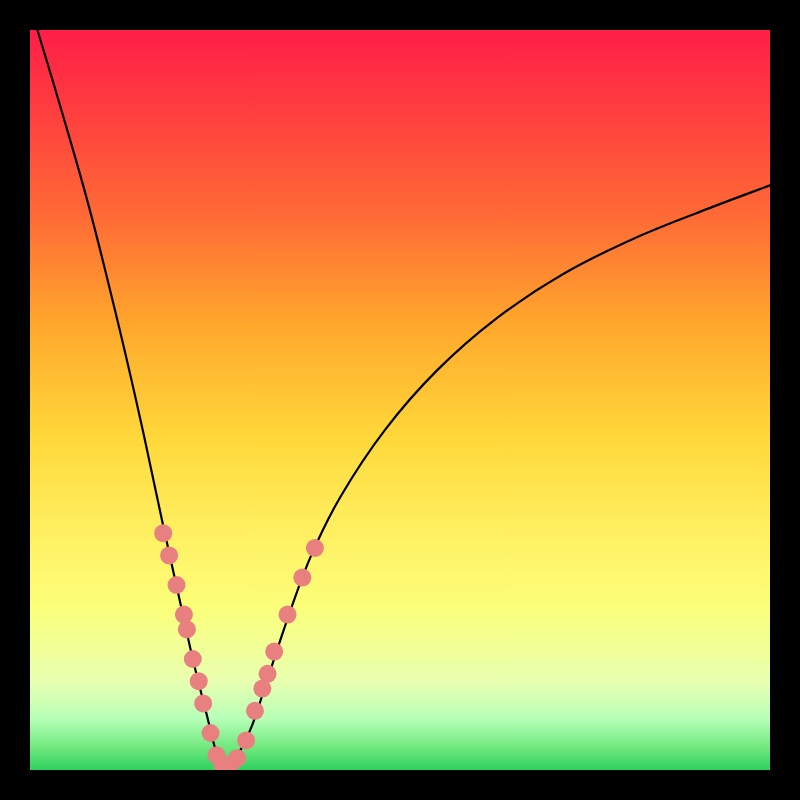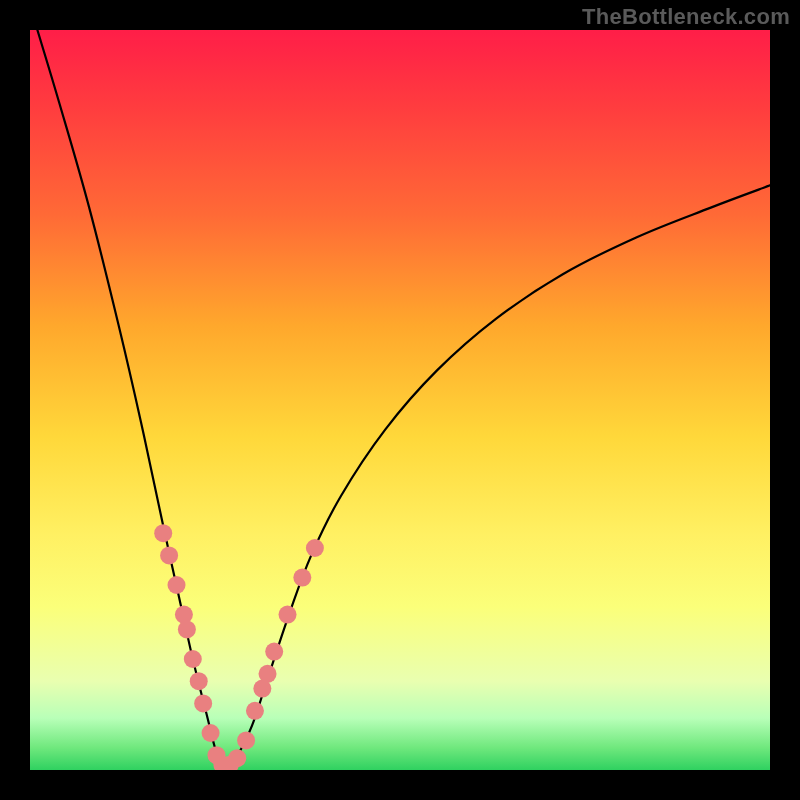--- a/index.html
+++ b/index.html
@@ -54,21 +54,20 @@
     left: 0;
     top: 0;
     width: 740px;
     height: 740px;
   }
 </style>
 </head>
 <body>
 <div class="frame">
 
-  <div class="attribution">TheBottleneck.com</div>
 
   <div class="plot">
     <svg class="overlay" viewBox="0 0 740 740">
       <g id="curve-group">
           <path d="M 7.4 0 C 11.396 13.32, 20.276000000000003 42.032, 29.6 74 C 38.924 105.968, 48.544000000000004 137.64000000000001, 59.2 177.60000000000002 C 69.856 217.56000000000003, 79.476 257.372, 88.8 296 C 98.124 334.628, 103.008 356.23600000000005, 111 392.20000000000005 C 118.992 428.16400000000004, 126.53999999999999 465.164, 133.2 495.79999999999995 C 139.85999999999999 526.4359999999999, 142.672 538.424, 148 562.4 C 153.328 586.376, 157.472 606.356, 162.8 629 C 168.12800000000001 651.644, 173.60399999999998 672.216, 177.6 688.2 C 181.596 704.1840000000001, 182.33599999999998 709.1419999999999, 185 717.8 C 187.66400000000002 726.458, 191.068 732.9699999999999, 192.4 736.3" fill="none" stroke="#000000" stroke-width="2.2" stroke-linecap="round"></path>
           <path d="M 192.4 736.3 C 195.06400000000002 734.302, 201.872 732.5260000000001, 207.20000000000002 725.2 C 212.52800000000002 717.874, 216.672 708.9200000000001, 222 695.6 C 227.328 682.28, 230.14000000000001 671.1800000000001, 236.8 651.2 C 243.46 631.22, 251.008 607.244, 259 584.6 C 266.992 561.956, 271.876 546.712, 281.2 525.4 C 290.524 504.08799999999997, 297.48 488.844, 310.8 466.2 C 324.12 443.556, 337.88399999999996 422.24399999999997, 355.2 399.59999999999997 C 372.516 376.95599999999996, 387.02000000000004 360.38, 407.00000000000006 340.4 C 426.9800000000001 320.41999999999996, 443.556 305.916, 466.2 288.6 C 488.844 271.28400000000005, 507.49199999999996 258.852, 532.8 244.2 C 558.108 229.548, 580.16 219.18800000000005, 606.8 207.20000000000005 C 633.4399999999999 195.21200000000005, 656.8240000000001 186.92400000000004, 680.8000000000001 177.60000000000002 C 704.7760000000001 168.276, 729.344 159.396, 740 155.39999999999998" fill="none" stroke="#000000" stroke-width="2.2" stroke-linecap="round"></path>
         </g>
       <g id="dot-group">
           <circle cx="133.2" cy="503.2" r="9" fill="#e98080"></circle>
           <circle cx="139.12" cy="525.4" r="9" fill="#e98080"></circle>

